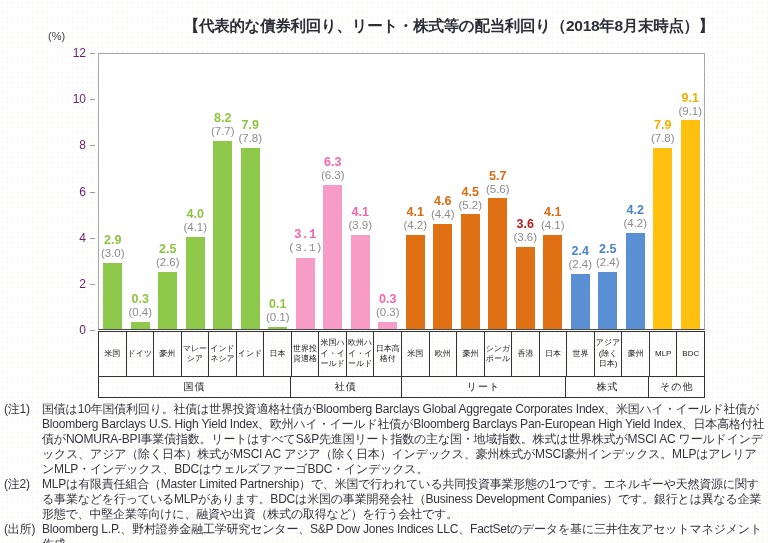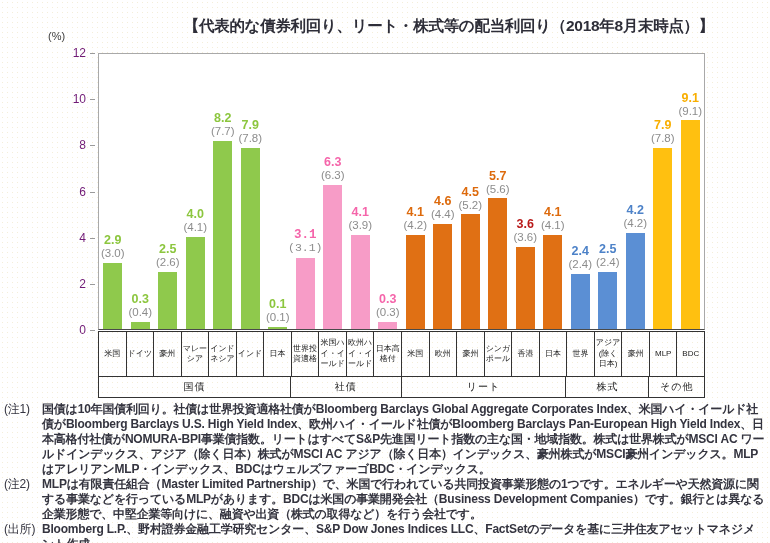--- a/index.html
+++ b/index.html
@@ -53,21 +53,21 @@
   .cat-cell:last-child { border-right:none; }
   .grp-row { display:flex; height:21px; border:1px solid #333; border-top:none; }
   .grp-cell {
     border-right:1px solid #333; display:flex; align-items:center; justify-content:center;
     font-size:10px; color:#1a1a1a; letter-spacing:1px;
   }
   .grp-cell:last-child { border-right:none; }
   .notes { position:absolute; left:4px; top:402px; width:762px; color:#34343f; }
   .note-row { display:flex; font-size:12px; line-height:15px; letter-spacing:-0.2px; }
   .note-label { flex:0 0 38px; }
-  .note-text { flex:1;font-weight:bold; }
+  .note-text { flex:1; }
 </style>
 </head>
 <body>
 
 <div class="title">【代表的な債券利回り、リート・株式等の配当利回り（2018年8月末時点）】</div>
 <div class="unit">(%)</div>
 
 <div id="yaxis">
     <div class="ytick-label" style="bottom: 0%;">0</div>
     <div class="ytick-mark" style="bottom: calc(0% - 1px);"></div>

